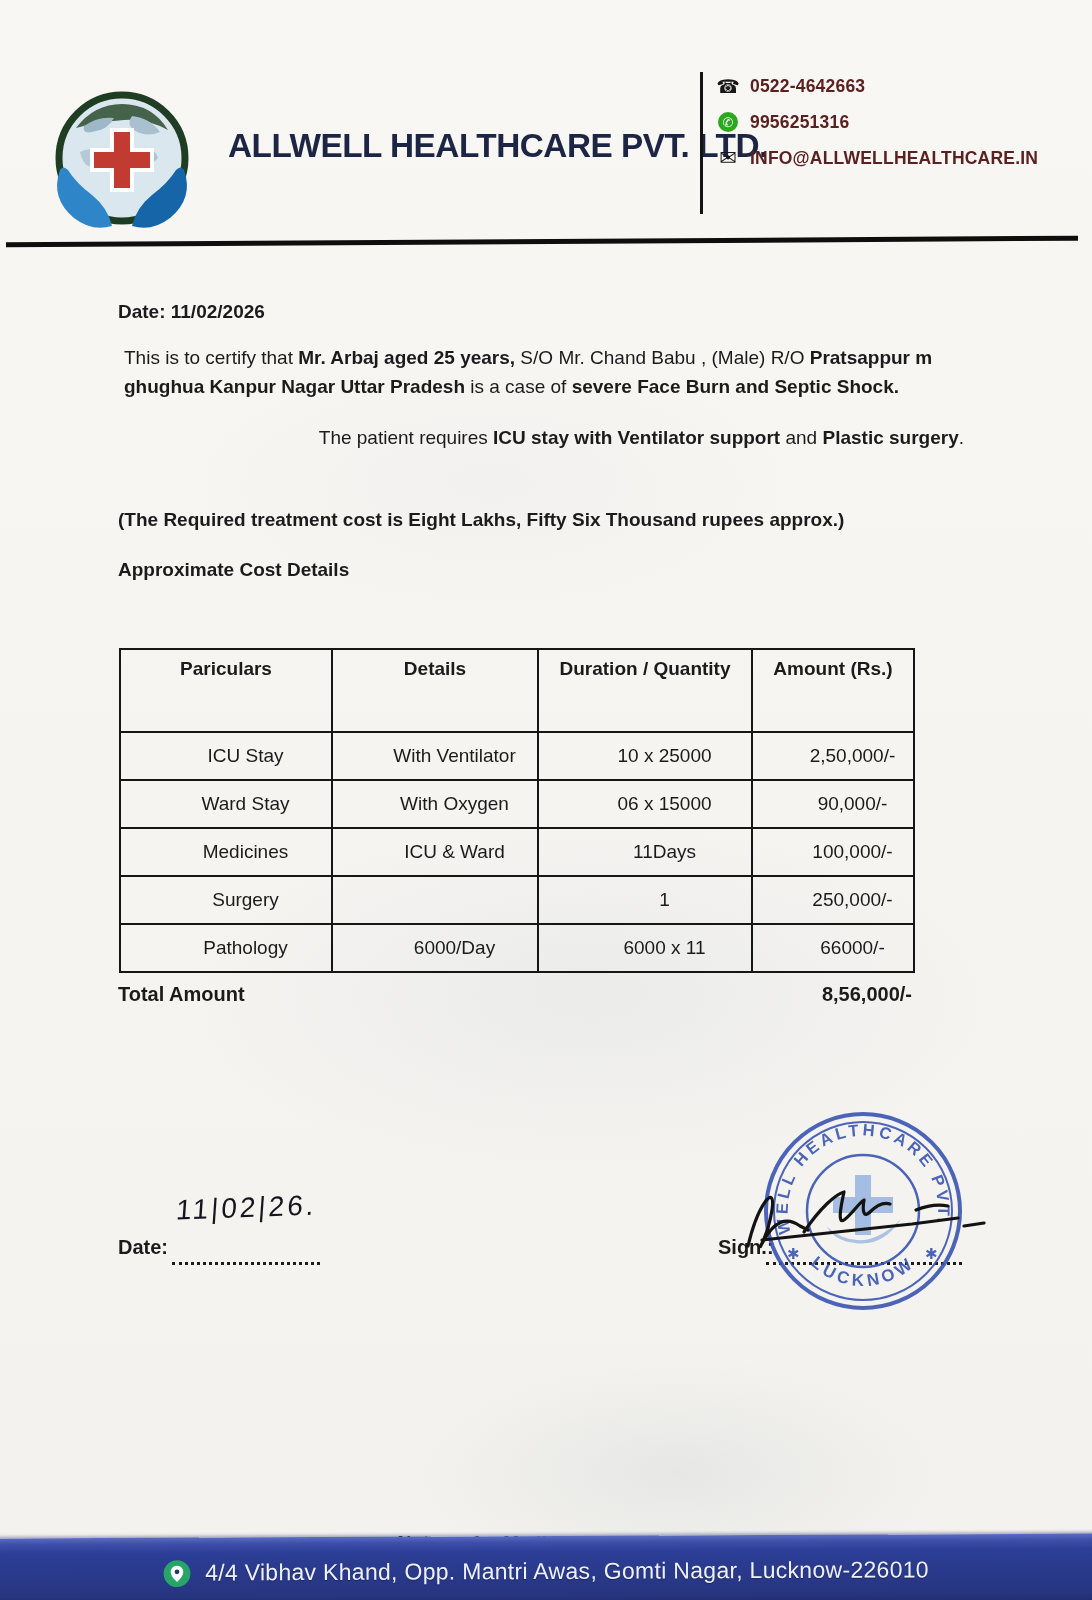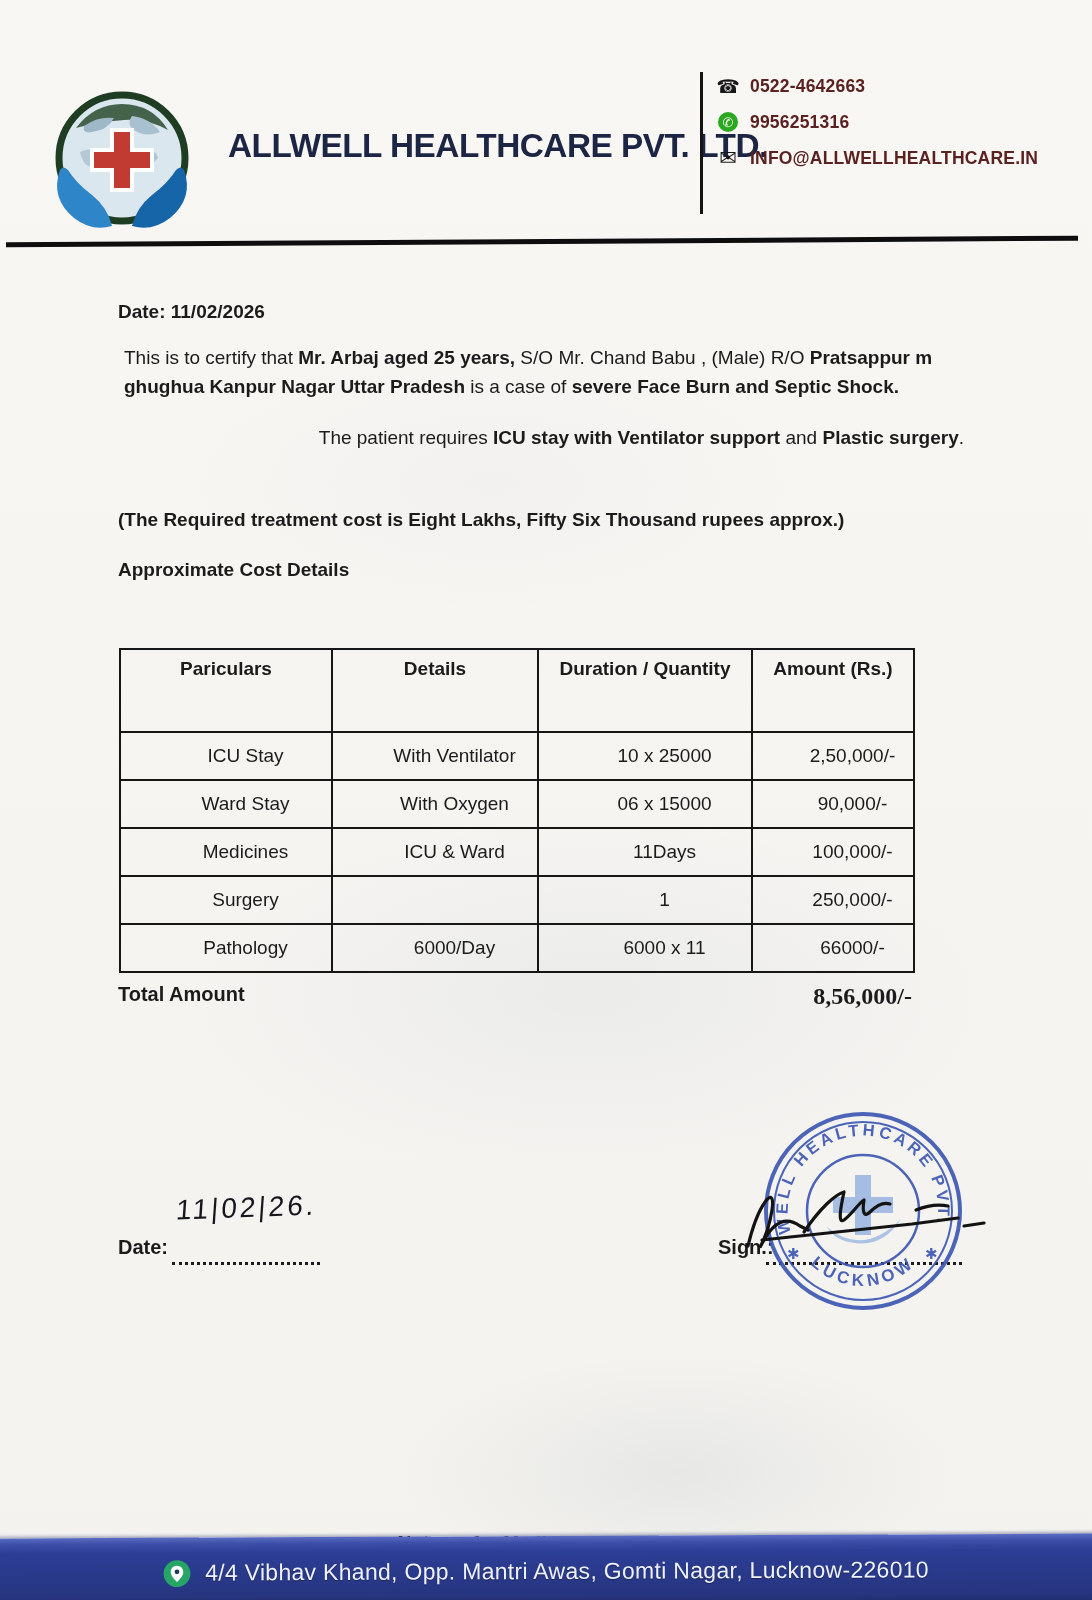--- a/index.html
+++ b/index.html
@@ -49,21 +49,21 @@
   .cost-summary{left:118px;top:509px;font-size:19px;font-weight:800;}
   .cost-heading{left:118px;top:559px;font-size:19px;font-weight:800;}
 
   
   .cost-table{left:106px;top:648px;border-collapse:collapse;table-layout:fixed;width:794px;margin-left:13px;}
   .cost-table th,.cost-table td{border:2.5px solid #161616;text-align:center;font-size:19px;}
   .cost-table th{height:72px;vertical-align:top;padding-top:8px;font-weight:800;}
   .cost-table td{height:44px;font-weight:500;padding-left:40px;}
   .total-row{left:118px;top:983px;width:794px;display:flex;justify-content:space-between;}
   .total-label{font-size:20px;font-weight:800;}
-  .total-value{font-size:24px;font-weight:800;font-family:Liberation Serif, serif;}
+  .total-value{font-size:20px;font-weight:800;}
 
   
   .note-para{left:118px;top:1052px;width:800px;font-size:19px;line-height:1.65;font-weight:500;}
   .note-para b{font-weight:800;}
 
   
   .date-label{left:118px;top:1236px;font-size:20px;font-weight:700;}
   .date-dots{left:172px;top:1210px;width:148px;height:52px;border-bottom:3.5px dotted #1c1c1c;}
   .handwritten-date{
     left:176px;top:1192px;font-size:28px;font-weight:500;color:#15151d;

